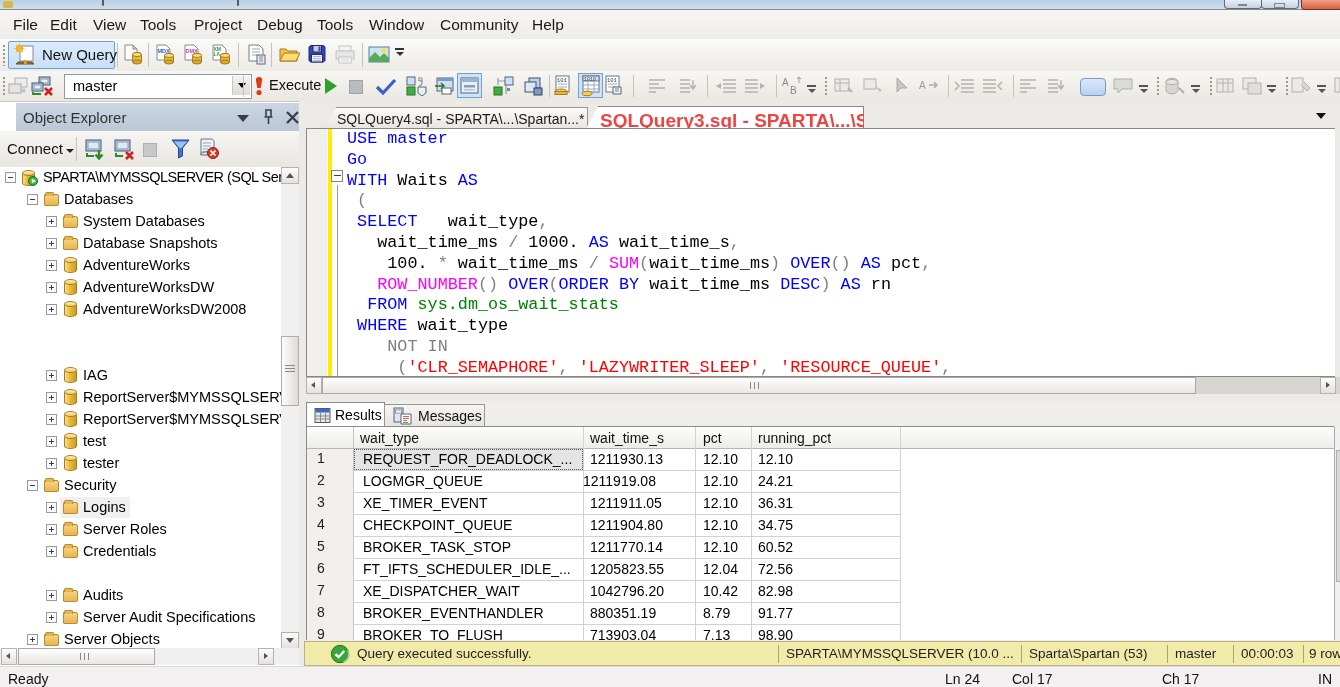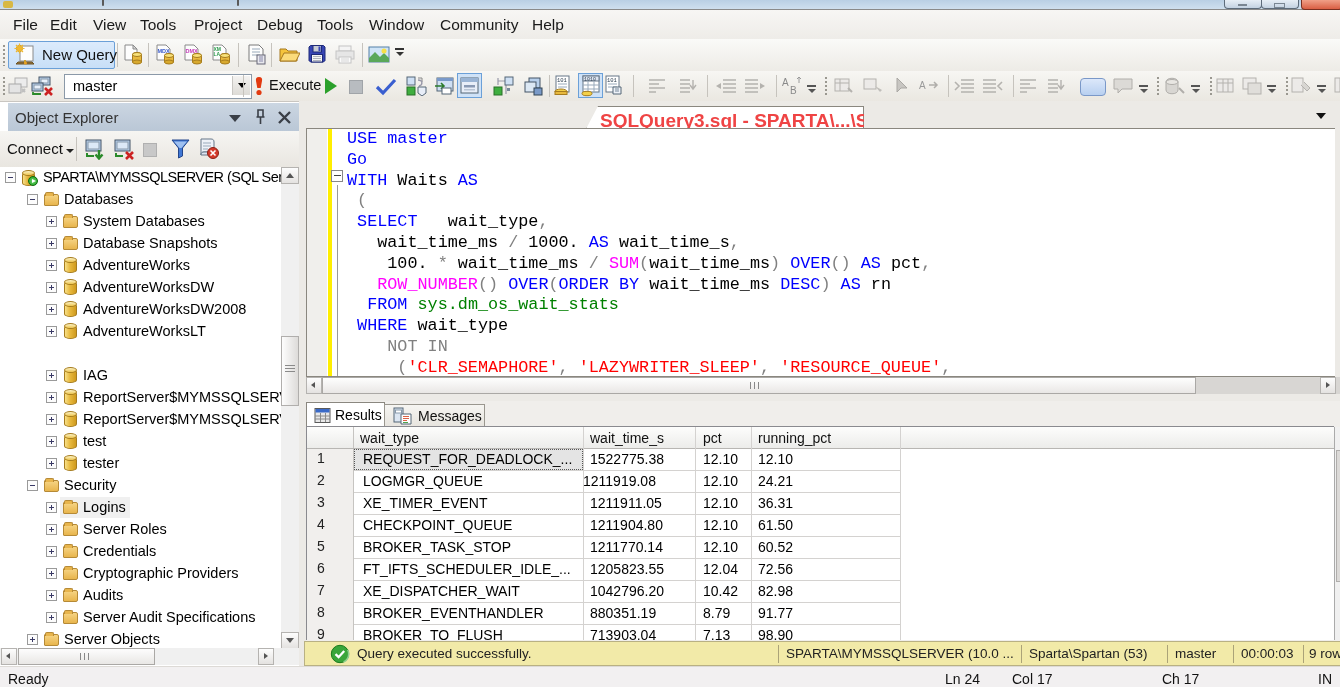--- a/index.html
+++ b/index.html
@@ -325,21 +325,21 @@
   </svg>
   <div class="abs" style="left:1317px;top:14px;width:9px;height:2px;background:#555;"></div>
   <div class="abs" style="left:1317.5px;top:18px;width:0;height:0;border-left:4px solid transparent;border-right:4px solid transparent;border-top:4px solid #555;"></div>
   <svg class="abs" style="left:1334px;top:5px" width="6" height="20" viewBox="0 0 6 20">
     <rect x="1" y="2" width="5" height="14" fill="#eceae8" stroke="#b4b2ae"></rect>
   </svg>
 </div>
 
 <div class="abs" id="objexp" style="left:0;top:101px;width:299px;height:564px;background:#fff;border-top:1px solid #c9c6c1;">
 
-  <div class="abs" style="left:8px;top:1px;width:299px;height:28px;background:linear-gradient(#cbd6e2,#bac7d6);border-bottom:1px solid #a5b2c2;">
+  <div class="abs" style="left:16px;top:1px;width:299px;height:28px;background:linear-gradient(#cbd6e2,#bac7d6);border-bottom:1px solid #a5b2c2;">
     <span class="abs" style="left:7px;top:6px;font-size:15px;color:#333;">Object Explorer</span>
     <div class="abs" style="left:221px;top:12px;width:0;height:0;border-left:6px solid transparent;border-right:6px solid transparent;border-top:7px solid #3a3f47;"></div>
     <svg class="abs" style="left:246px;top:6px" width="13" height="17" viewBox="0 0 13 17">
       <path d="M4 1 h5 v7 h-5 z M2.5 8 h8 M6.5 8 v7" stroke="#3a3f47" stroke-width="1.6" fill="none"></path>
     </svg>
     <svg class="abs" style="left:269px;top:7px" width="15" height="15" viewBox="0 0 15 15">
       <path d="M2 2 L13 13 M13 2 L2 13" stroke="#3a3f47" stroke-width="2.4"></path>
     </svg>
   </div>
 
@@ -403,25 +403,20 @@
     <div class="trow" style="top:110px">
         <i class="pm plus" style="left:46px"></i>
         <s class="ticon db" style="left:63px"></s>
         <span class="tt" style="left:83px">AdventureWorksDW</span>
       </div>
     <div class="trow" style="top:132px">
         <i class="pm plus" style="left:46px"></i>
         <s class="ticon db" style="left:63px"></s>
         <span class="tt" style="left:83px">AdventureWorksDW2008</span>
       </div>
-    <div class="trow" style="top:154px">
-        <i class="pm plus" style="left:46px"></i>
-        <s class="ticon db" style="left:63px"></s>
-        <span class="tt" style="left:83px">AdventureWorksLT</span>
-      </div>
     <div class="trow" style="top:198px">
         <i class="pm plus" style="left:46px"></i>
         <s class="ticon db" style="left:63px"></s>
         <span class="tt" style="left:83px">IAG</span>
       </div>
     <div class="trow" style="top:220px">
         <i class="pm plus" style="left:46px"></i>
         <s class="ticon db" style="left:63px"></s>
         <span class="tt" style="left:83px">ReportServer$MYMSSQLSERV</span>
       </div>
@@ -453,25 +448,20 @@
       </div>
     <div class="trow" style="top:352px">
         <i class="pm plus" style="left:46px"></i>
         <s class="ticon folder" style="left:63px"></s>
         <span class="tt" style="left:83px">Server Roles</span>
       </div>
     <div class="trow" style="top:374px">
         <i class="pm plus" style="left:46px"></i>
         <s class="ticon folder" style="left:63px"></s>
         <span class="tt" style="left:83px">Credentials</span>
-      </div>
-    <div class="trow" style="top:396px">
-        <i class="pm plus" style="left:46px"></i>
-        <s class="ticon folder" style="left:63px"></s>
-        <span class="tt" style="left:83px">Cryptographic Providers</span>
       </div>
     <div class="trow" style="top:418px">
         <i class="pm plus" style="left:46px"></i>
         <s class="ticon folder" style="left:63px"></s>
         <span class="tt" style="left:83px">Audits</span>
       </div>
     <div class="trow" style="top:440px">
         <i class="pm plus" style="left:46px"></i>
         <s class="ticon folder" style="left:63px"></s>
         <span class="tt" style="left:83px">Server Audit Specifications</span>
@@ -500,20 +490,23 @@
     <div class="abs" style="left:258px;top:0;width:16px;height:17px;background:linear-gradient(#fdfdfd,#e4e2e0);border:1px solid #b5b3b0;box-sizing:border-box;"></div>
     <div class="abs" style="left:264px;top:5px;width:0;height:0;border-top:3.5px solid transparent;border-bottom:3.5px solid transparent;border-left:4.5px solid #555;"></div>
   </div>
 </div>
 
 <div class="abs" style="left:299px;top:101px;width:7px;height:565px;background:#eceae6;"></div>
 
 <div class="abs" id="editor" style="left:306px;top:101px;width:1034px;height:300px;background:#eceae6;">
 
   <div class="abs" style="left:0;top:0;width:1034px;height:27px;">
+    <div class="abs" style="left:18px;top:6px;width:262px;height:21px;background:linear-gradient(#fbfaf9,#e8e5e0);border:1px solid #9a978f;border-bottom:none;clip-path:polygon(12px 0,100% 0,100% 100%,0 100%);">
+      <span class="abs" style="left:12px;top:3px;font-size:14px;color:#1a1a1a;white-space:nowrap;">SQLQuery4.sql - SPARTA\...\Spartan...*</span>
+    </div>
     <div class="abs" style="left:280px;top:5px;width:276px;height:22px;background:#fff;border:1px solid #8a877f;border-bottom:none;clip-path:polygon(12px 0,100% 0,100% 100%,0 100%);">
       <span class="abs" style="left:13px;top:2.5px;font-size:19px;font-weight:bold;color:#ef4444;white-space:nowrap;">SQLQuery3.sql - SPARTA\...\Spa...53))*</span>
     </div>
     <div class="abs" style="left:1010px;top:12px;width:0;height:0;border-left:5.5px solid transparent;border-right:5.5px solid transparent;border-top:6px solid #111;"></div>
   </div>
 
   <div class="abs" id="code" style="left:0;top:27px;width:1029px;height:249px;background:#fff;border:1px solid #8a877f;border-right:none;box-sizing:border-box;overflow:hidden;">
     <div class="abs" style="left:0;top:0;width:20px;height:249px;background:#f0efec;"></div>
     <div class="abs" style="left:21px;top:0;width:4px;height:249px;background:#ffee00;"></div>
     <div class="abs" style="left:30px;top:56px;width:1px;height:193px;background:#9a9a9a;"></div>
@@ -580,21 +573,21 @@
 
     <div class="abs" style="left:276px;top:0;width:1px;height:213px;background:#d4d2d0;"></div>
     <div class="abs" style="left:388px;top:0;width:1px;height:213px;background:#d4d2d0;"></div>
     <div class="abs" style="left:444px;top:0;width:1px;height:213px;background:#d4d2d0;"></div>
     <div class="abs" style="left:593px;top:0;width:1px;height:213px;background:#d4d2d0;"></div>
     <div id="gridrows">
       <div class="grow" style="top:22px">
           <div class="selcell"></div>
           <div class="gnum">1</div>
           <span class="gc" style="left:56px">REQUEST_FOR_DEADLOCK_...</span>
-          <span class="gc" style="left:283px">1522775.38</span>
+          <span class="gc" style="left:283px">1211930.13</span>
           <span class="gc" style="left:396px">12.10</span>
           <span class="gc" style="left:451px">12.10</span>
         </div>
       <div class="grow" style="top:44px">
           <div class="gnum">2</div>
           <span class="gc" style="left:56px">LOGMGR_QUEUE</span>
           <span class="gc" style="left:276px">1211919.08</span>
           <span class="gc" style="left:396px">12.10</span>
           <span class="gc" style="left:451px">24.21</span>
         </div>
@@ -603,21 +596,21 @@
           <span class="gc" style="left:56px">XE_TIMER_EVENT</span>
           <span class="gc" style="left:283px">1211911.05</span>
           <span class="gc" style="left:396px">12.10</span>
           <span class="gc" style="left:451px">36.31</span>
         </div>
       <div class="grow" style="top:88px">
           <div class="gnum">4</div>
           <span class="gc" style="left:56px">CHECKPOINT_QUEUE</span>
           <span class="gc" style="left:283px">1211904.80</span>
           <span class="gc" style="left:396px">12.10</span>
-          <span class="gc" style="left:451px">61.50</span>
+          <span class="gc" style="left:451px">34.75</span>
         </div>
       <div class="grow" style="top:110px">
           <div class="gnum">5</div>
           <span class="gc" style="left:56px">BROKER_TASK_STOP</span>
           <span class="gc" style="left:283px">1211770.14</span>
           <span class="gc" style="left:396px">12.10</span>
           <span class="gc" style="left:451px">60.52</span>
         </div>
       <div class="grow" style="top:132px">
           <div class="gnum">6</div>

